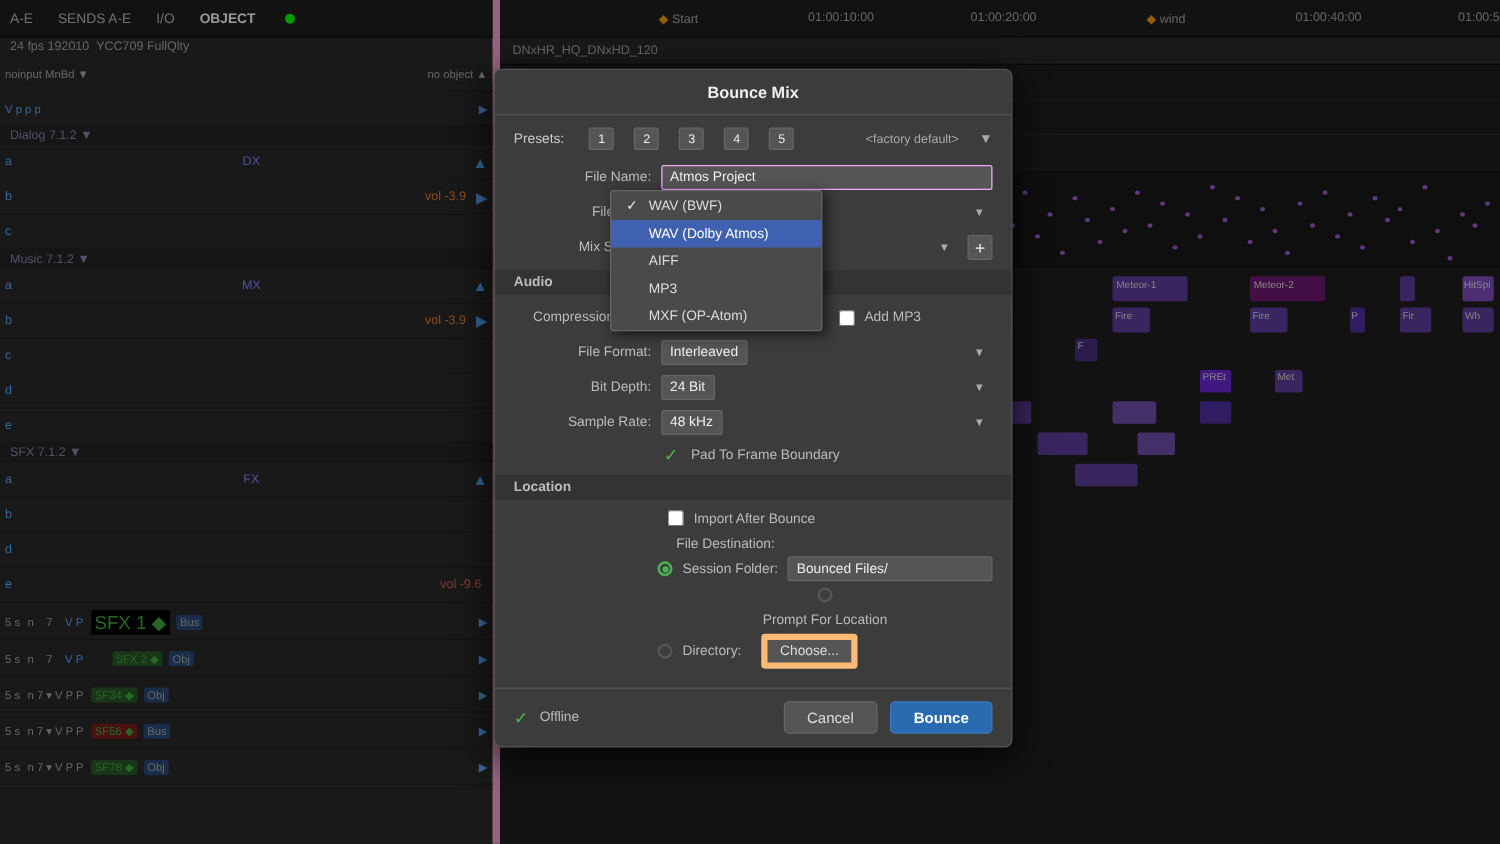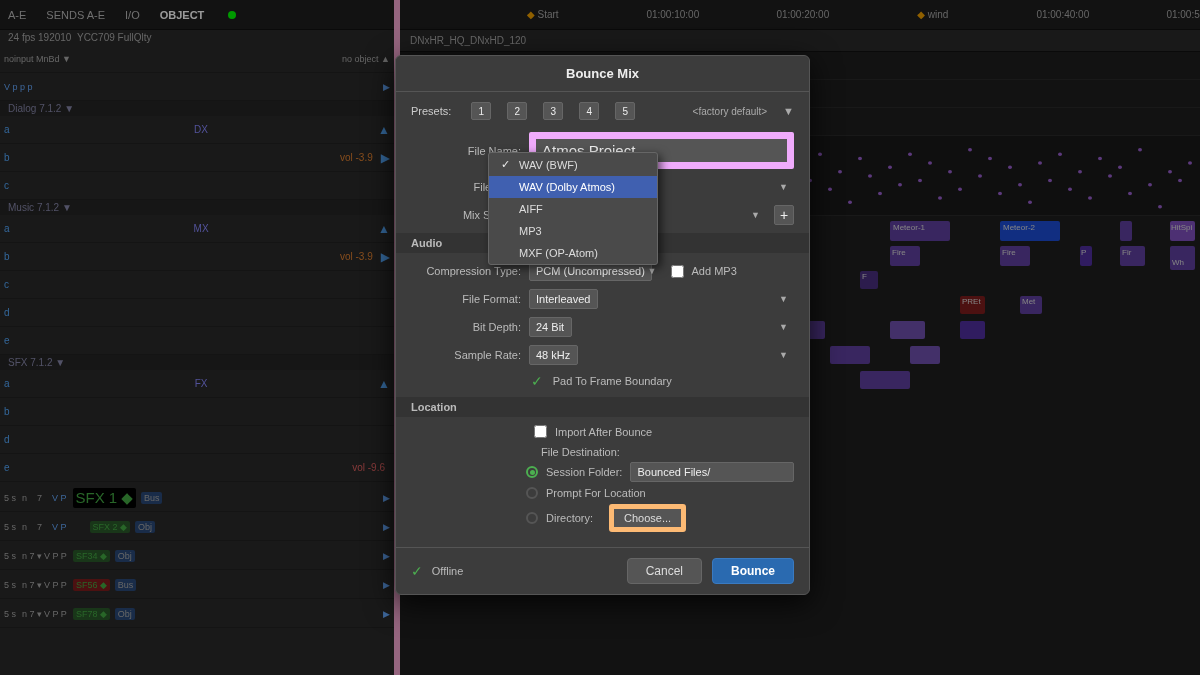--- a/index.html
+++ b/index.html
@@ -251,23 +251,23 @@
     .form-label {
       width: 110px;
       text-align: right;
       color: #bbb;
       font-size: 11px;
       flex-shrink: 0;
     }
     .form-input {
       flex: 1;
       background: #555;
-      border: 7px solid #f0abfc;
+      border: 1px solid #f0abfc;
       color: #eee;
-      font-size: 15px;
+      font-size: 11px;
       padding: 3px 6px;
       border-radius: 2px;
     }
     .form-select {
       flex: 1;
       background: #555;
       border: 1px solid #666;
       color: #eee;
       font-size: 11px;
       padding: 3px 6px;
@@ -703,34 +703,34 @@
       <circle cx="760" cy="75" r="2" fill="#9a60d0"></circle>
       <circle cx="770" cy="35" r="2" fill="#9a60d0"></circle>
       <circle cx="780" cy="45" r="2" fill="#9a60d0"></circle>
       <circle cx="790" cy="25" r="2" fill="#9a60d0"></circle>
     </svg>
   </div>
 
   <div style="position:relative;height:200px;background:#1e1e1e;">
 
     <div style="position:absolute;top:5px;left:490px;width:60px;height:20px;background:#6040a0;border-radius:2px;font-size:8px;color:#ddd;padding:2px 3px;">Meteor-1</div>
-    <div style="position:absolute;top:5px;left:600px;width:60px;height:20px;background:#1d4ed8;border-radius:2px;font-size:8px;color:#ddd;padding:2px 3px;">Meteor-2</div>
+    <div style="position:absolute;top:5px;left:600px;width:60px;height:20px;background:#701a75;border-radius:2px;font-size:8px;color:#ddd;padding:2px 3px;">Meteor-2</div>
     <div style="position:absolute;top:5px;left:720px;width:12px;height:20px;background:#6040a0;border-radius:2px;"></div>
 
     <div style="position:absolute;top:30px;left:380px;width:30px;height:20px;background:#6040a0;border-radius:2px;font-size:8px;color:#ddd;padding:2px 2px;">Fire</div>
     <div style="position:absolute;top:30px;left:490px;width:30px;height:20px;background:#6040a0;border-radius:2px;font-size:8px;color:#ddd;padding:2px 2px;">Fire</div>
     <div style="position:absolute;top:30px;left:600px;width:30px;height:20px;background:#6040a0;border-radius:2px;font-size:8px;color:#ddd;padding:2px 2px;">Fire</div>
     <div style="position:absolute;top:30px;left:680px;width:12px;height:20px;background:#5030a0;border-radius:2px;font-size:8px;color:#ddd;padding:2px 1px;">P</div>
     <div style="position:absolute;top:30px;left:720px;width:25px;height:20px;background:#6040a0;border-radius:2px;font-size:8px;color:#ddd;padding:2px 2px;">Fir</div>
-    <div style="position:absolute;top:30px;left:770px;width:25px;height:20px;background:#6040a0;border-radius:2px;font-size:8px;color:#ddd;padding:12px 2px;">Wh</div>
+    <div style="position:absolute;top:30px;left:770px;width:25px;height:20px;background:#6040a0;border-radius:2px;font-size:8px;color:#ddd;padding:2px 2px;">Wh</div>
 
     <div style="position:absolute;top:5px;left:770px;width:25px;height:20px;background:#8050c0;border-radius:2px;font-size:8px;color:#ddd;padding:2px 1px;">HitSpi</div>
 
     <div style="position:absolute;top:55px;left:460px;width:18px;height:18px;background:#4a3080;border-radius:2px;font-size:8px;color:#ddd;padding:1px 2px;">F</div>
-    <div style="position:absolute;top:80px;left:560px;width:25px;height:18px;background:#7f1d1d;border-radius:2px;font-size:8px;color:#ddd;padding:1px 2px;">PREt</div>
+    <div style="position:absolute;top:80px;left:560px;width:25px;height:18px;background:#6d28d9;border-radius:2px;font-size:8px;color:#ddd;padding:1px 2px;">PREt</div>
     <div style="position:absolute;top:80px;left:620px;width:22px;height:18px;background:#6040a0;border-radius:2px;font-size:8px;color:#ddd;padding:1px 2px;">Met</div>
 
     <div style="position:absolute;top:105px;left:380px;width:45px;height:18px;background:#6040a0;border-radius:2px;"></div>
     <div style="position:absolute;top:105px;left:490px;width:35px;height:18px;background:#7050b0;border-radius:2px;"></div>
     <div style="position:absolute;top:105px;left:560px;width:25px;height:18px;background:#5030a0;border-radius:2px;"></div>
     <div style="position:absolute;top:130px;left:430px;width:40px;height:18px;background:#6040a0;border-radius:2px;"></div>
     <div style="position:absolute;top:130px;left:510px;width:30px;height:18px;background:#7050b0;border-radius:2px;"></div>
     <div style="position:absolute;top:155px;left:460px;width:50px;height:18px;background:#6040a0;border-radius:2px;"></div>
   </div>
 </div>
@@ -849,21 +849,21 @@
       </div>
 
       <span class="file-dest-label" style="padding-left:120px;">File Destination:</span>
 
       <div class="session-folder-row" style="padding-left:115px;">
         <div class="radio-dot active"></div>
         <span class="checkbox-label">Session Folder:</span>
         <input class="session-folder-input" type="text" value="Bounced Files/" style="">
       </div>
 
-      <div class="session-folder-row" style="padding-left:115px;">
+      <div class="session-folder-row" style="padding-left:115px;flex-direction:column;">
         <div class="radio-dot inactive"></div>
         <span class="checkbox-label">Prompt For Location</span>
       </div>
 
       <div class="session-folder-row" style="padding-left:115px;">
         <div class="radio-dot inactive"></div>
         <span class="checkbox-label" style="margin-right:8px;">Directory:</span>
         <button class="choose-btn">Choose...</button>
       </div>
     </div>

